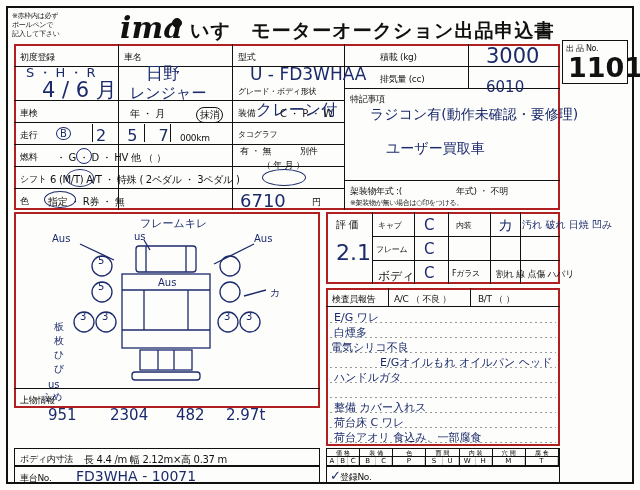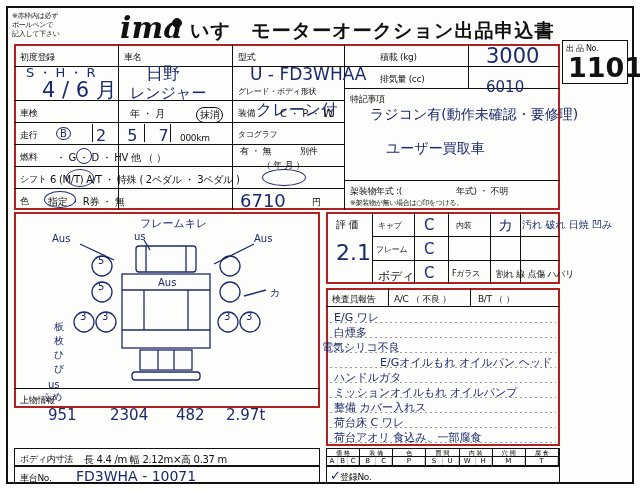--- a/index.html
+++ b/index.html
@@ -211,24 +211,23 @@
   <div class="thin" style="left:326px;top:306px;width:234px;height:1px;"></div>
   <div class="thin" style="left:388px;top:288px;width:1px;height:18px;"></div>
   <div class="thin" style="left:470px;top:288px;width:1px;height:18px;"></div>
 
   <div class="lbl" style="left:332px;top:293px;">検査員報告</div>
   <div class="lbl" style="left:394px;top:293px;">A/C （ 不良 ）</div>
   <div class="lbl" style="left:478px;top:293px;">B/T （      ）</div>
 
   <div class="hw" style="left:334px;top:310px;font-size:11px;">E/G ワレ</div>
   <div class="hw" style="left:334px;top:325px;font-size:11px;">白煙多</div>
-  <div class="hw" style="left:322px;top:340px;font-size:11px;">電気シリコ不良</div>
+  <div class="hw" style="left:331px;top:340px;font-size:11px;">電気シリコ不良</div>
   <div class="hw" style="left:334px;top:355px;font-size:11px;margin-left:46px;">E/Gオイルもれ オイルパン ヘッド</div>
   <div class="hw" style="left:334px;top:370px;font-size:11px;">ハンドルガタ</div>
-  <div class="hw" style="left:334px;top:385px;font-size:11px;">ミッションオイルもれ オイルパンプ</div>
   <div class="hw" style="left:334px;top:400px;font-size:11px;">整備 カバー入れス</div>
   <div class="hw" style="left:334px;top:415px;font-size:11px;">荷台床 C ワレ</div>
   <div class="hw" style="left:334px;top:430px;font-size:11px;">荷台アオリ 食込み、一部腐食</div>
 
   <div class="thin" style="left:330px;top:322px;width:226px;height:1px;background:repeating-linear-gradient(90deg,#999 0 2px,transparent 2px 5px);"></div>
   <div class="thin" style="left:330px;top:337px;width:226px;height:1px;background:repeating-linear-gradient(90deg,#999 0 2px,transparent 2px 5px);"></div>
   <div class="thin" style="left:330px;top:352px;width:226px;height:1px;background:repeating-linear-gradient(90deg,#999 0 2px,transparent 2px 5px);"></div>
   <div class="thin" style="left:330px;top:367px;width:226px;height:1px;background:repeating-linear-gradient(90deg,#999 0 2px,transparent 2px 5px);"></div>
   <div class="thin" style="left:330px;top:382px;width:226px;height:1px;background:repeating-linear-gradient(90deg,#999 0 2px,transparent 2px 5px);"></div>
   <div class="thin" style="left:330px;top:397px;width:226px;height:1px;background:repeating-linear-gradient(90deg,#999 0 2px,transparent 2px 5px);"></div>

